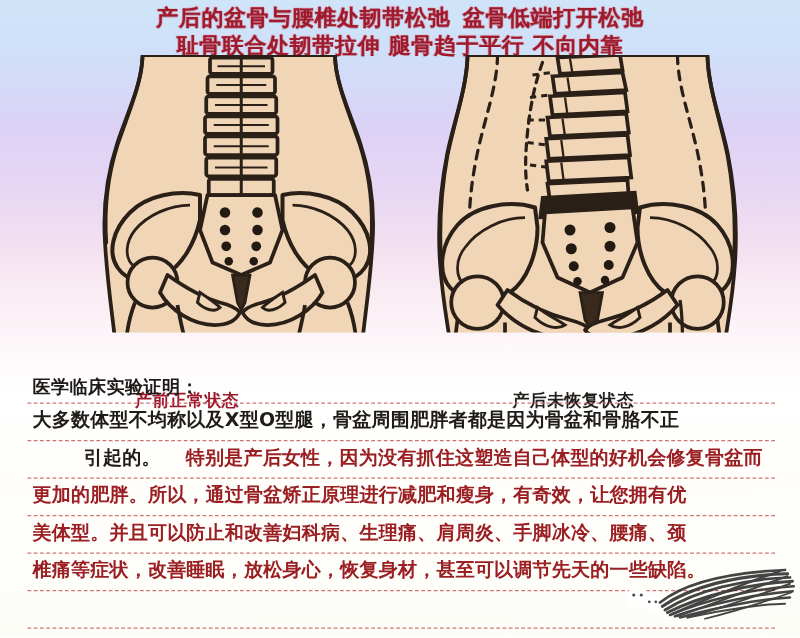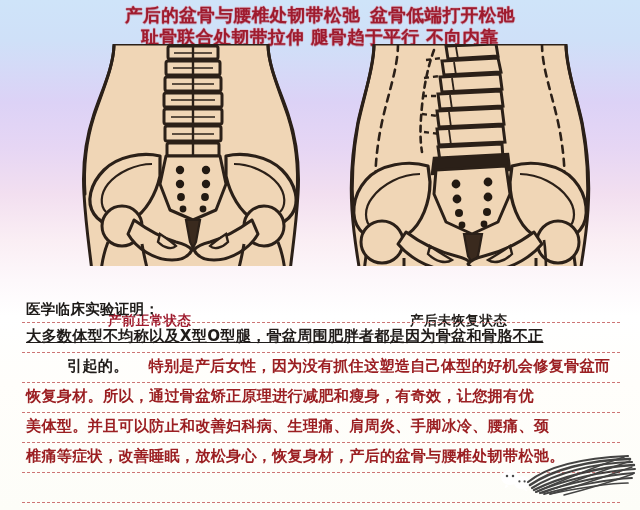--- a/index.html
+++ b/index.html
@@ -263,25 +263,25 @@
     <div class="rules">
       <div class="rule" style="top: 26px; border-top-color: rgb(201, 106, 106);"></div>
       <div class="rule" style="top: 56px; border-top-color: rgb(201, 106, 106);"></div>
       <div class="rule" style="top: 86px; border-top-color: rgb(201, 106, 106);"></div>
       <div class="rule" style="top: 116px; border-top-color: rgb(201, 106, 106);"></div>
       <div class="rule" style="top: 146px; border-top-color: rgb(201, 106, 106);"></div>
       <div class="rule" style="top: 176px; border-top-color: rgb(201, 106, 106);"></div>
       <div class="rule" style="top: 206px; border-top-color: rgb(201, 106, 106);"></div>
     </div>
     <div id="body-lines">
-        <div class="line" style="top: 33px;"><span class="seg" style="color: rgb(32, 28, 26); text-decoration: underline;">大多数体型不均称以及X型O型腿，骨盆周围肥胖者都是因为骨盆和骨胳不正</span></div>
+        <div class="line" style="top: 33px;"><span class="seg" style="color: rgb(32, 28, 26);">大多数体型不均称以及X型O型腿，骨盆周围肥胖者都是因为骨盆和骨胳不正</span></div>
         <div class="line" style="top: 63px;"><span class="seg" style="color: rgb(32, 28, 26); margin-left: 41px;">引起的。</span><span class="seg" style="color: rgb(155, 31, 34); padding-left: 20px;">特别是产后女性，因为没有抓住这塑造自己体型的好机会修复骨盆而</span></div>
-        <div class="line" style="top: 93px;"><span class="seg" style="color: rgb(155, 31, 34);">恢复身材。所以，通过骨盆矫正原理进行减肥和瘦身，有奇效，让您拥有优</span></div>
+        <div class="line" style="top: 93px;"><span class="seg" style="color: rgb(155, 31, 34);">更加的肥胖。所以，通过骨盆矫正原理进行减肥和瘦身，有奇效，让您拥有优</span></div>
         <div class="line" style="top: 123px;"><span class="seg" style="color: rgb(155, 31, 34);">美体型。并且可以防止和改善妇科病、生理痛、肩周炎、手脚冰冷、腰痛、颈</span></div>
-        <div class="line" style="top: 153px;"><span class="seg" style="color: rgb(155, 31, 34);">椎痛等症状，改善睡眠，放松身心，恢复身材，产后的盆骨与腰椎处韧带松弛。</span></div>
+        <div class="line" style="top: 153px;"><span class="seg" style="color: rgb(155, 31, 34);">椎痛等症状，改善睡眠，放松身心，恢复身材，甚至可以调节先天的一些缺陷。</span></div>
         <div class="line" style="top: 191px; margin-top: 47px;"><span class="seg" style="color: rgb(155, 31, 34);">让您健康魅力。</span></div>
       </div>
   </div>
 
   <div class="wmark">
     <svg viewBox="0 0 36 24" xmlns="http://www.w3.org/2000/svg">
       <ellipse cx="12" cy="9.5" rx="9" ry="7.6" fill="#ffffff" opacity=".95"></ellipse>
       <path d="M8 16.6 L6.4 20.4 L10.6 18.2 Z" fill="#ffffff" opacity=".95"></path>
       <circle cx="9" cy="8" r="1.25" fill="#4a4a4a"></circle>
       <circle cx="15" cy="8" r="1.25" fill="#4a4a4a"></circle>

